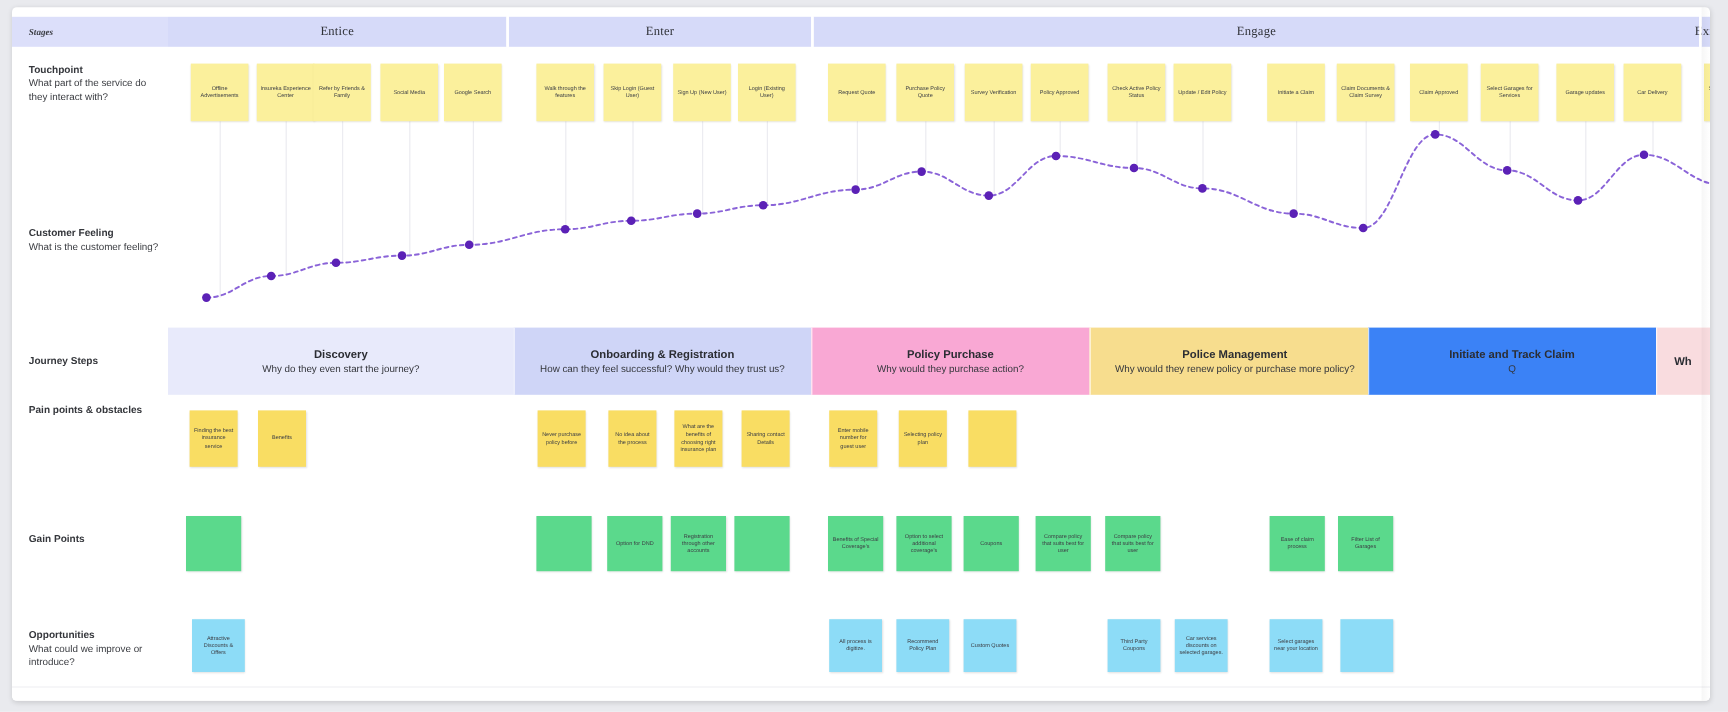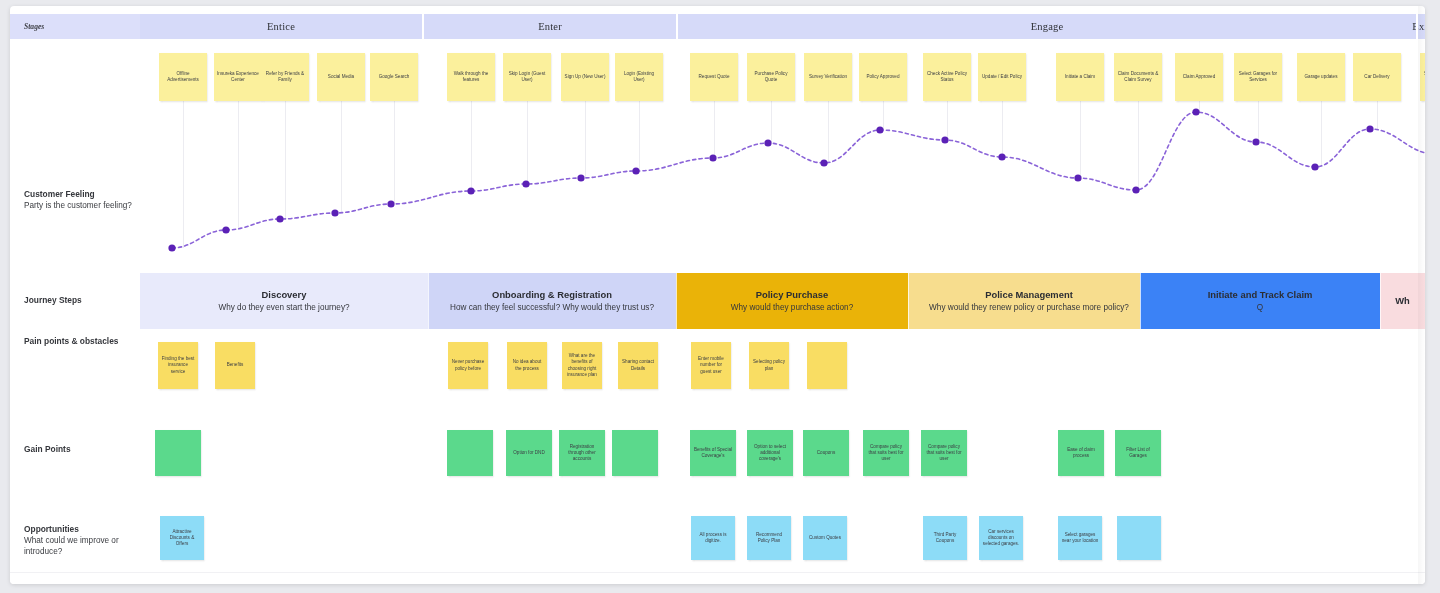--- a/index.html
+++ b/index.html
@@ -119,23 +119,27 @@
         </div>
         <div class="stage-sep" style="left: 666px;"></div>
         <div class="stage-cell" style="left: 1408px; width: 7px;">
           <span>Exit</span>
         </div>
         <div class="stage-sep" style="left: 1406px;"></div>
       </div>
   </div>
 
   <div class="row" id="touchpoint-row">
+    <div class="rowlabel" style="top:14px;">
+      <span class="t">Touchpoint</span>
+      <span class="s">What part of the service do they interact with?</span>
+    </div>
     <div class="rowlabel" style="top:150px;">
       <span class="t">Customer Feeling</span>
-      <span class="s">Party is the customer feeling?</span>
+      <span class="s">What is the customer feeling?</span>
     </div>
     <div id="vlines">
         <div class="vline" style="left: 173px; top: 62px; height: 147px;"></div>
         <div class="vline" style="left: 228px; top: 62px; height: 129px;"></div>
         <div class="vline" style="left: 275px; top: 62px; height: 118px;"></div>
         <div class="vline" style="left: 331px; top: 62px; height: 112px;"></div>
         <div class="vline" style="left: 384px; top: 62px; height: 103px;"></div>
         <div class="vline" style="left: 461px; top: 62px; height: 90px;"></div>
         <div class="vline" style="left: 517px; top: 62px; height: 83px;"></div>
         <div class="vline" style="left: 575px; top: 62px; height: 77px;"></div>
@@ -299,21 +303,21 @@
     <div id="journey-cells">
         <div class="jcell" style="left: 130px; width: 288px; background: rgb(232, 234, 251);">
           <div class="jt">Discovery</div>
           <div class="js">Why do they even start the journey?</div>
         </div>
         <div class="jcell" style="left: 418px; width: 248px; background: rgb(207, 213, 247);">
           <div class="jt">Onboarding &amp; Registration</div>
           <div class="js">How can they feel successful? Why would they trust us?</div>
         </div>
         <div class="jsep" style="left: 418px;"></div>
-        <div class="jcell" style="left: 666px; width: 232px; background: #eab308;">
+        <div class="jcell" style="left: 666px; width: 232px; background: #f9a8d4;">
           <div class="jt">Policy Purchase</div>
           <div class="js">Why would they purchase action?</div>
         </div>
         <div class="jsep" style="left: 666px;"></div>
         <div class="jcell" style="left: 898px; width: 232px; background: rgb(247, 221, 142); padding-left: 16px;">
           <div class="jt">Police Management</div>
           <div class="js">Why would they renew policy or purchase more policy?</div>
         </div>
         <div class="jsep" style="left: 898px;"></div>
         <div class="jcell" style="left: 1130px; width: 240px; background: #3b82f6;">

